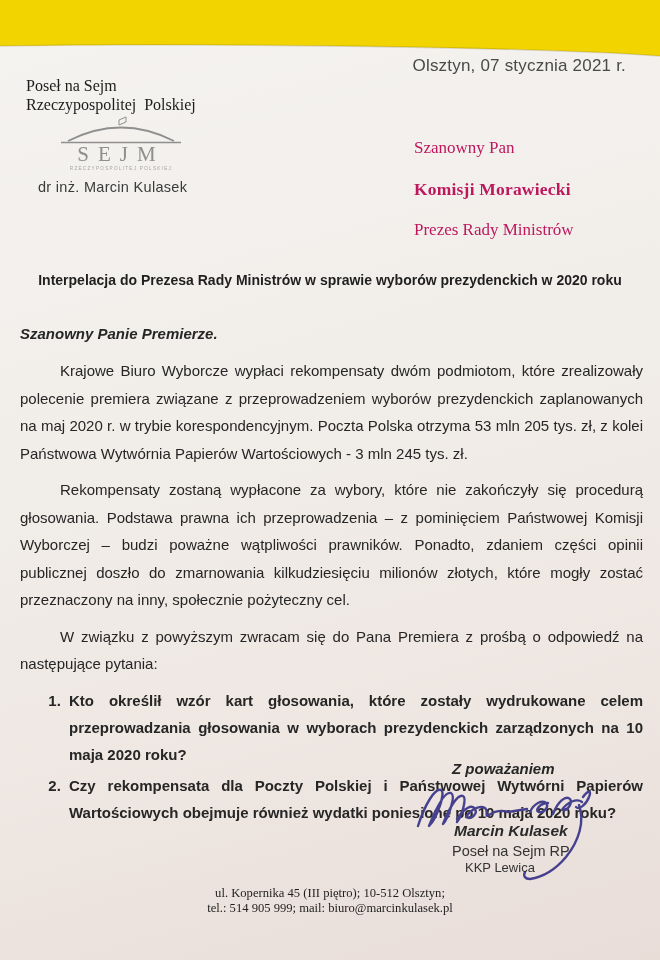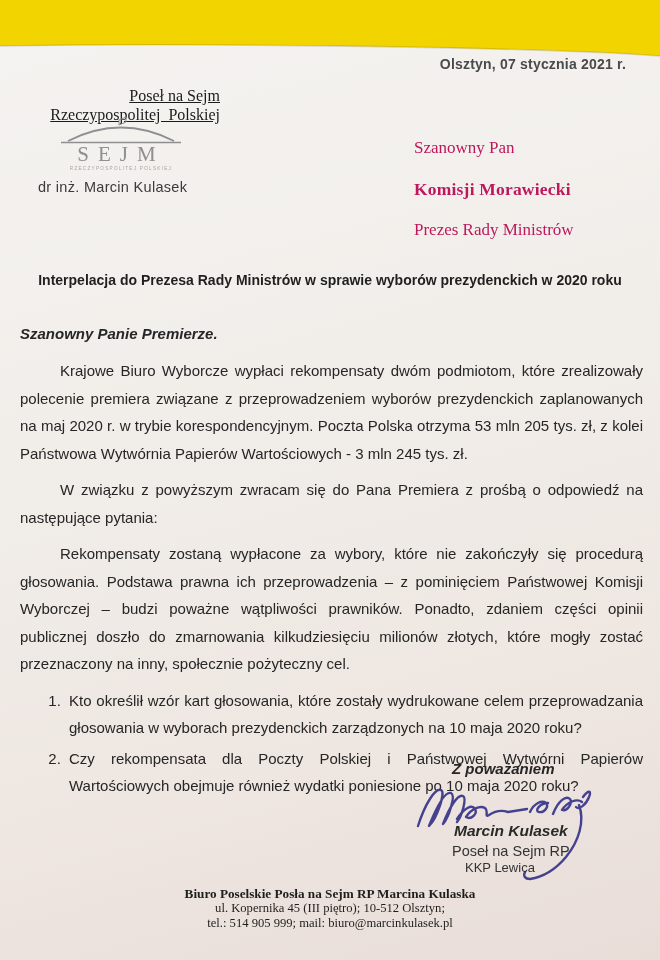--- a/index.html
+++ b/index.html
@@ -3,40 +3,40 @@
 <meta charset="utf-8">
 <style>
   html,body{margin:0;padding:0;}
   body{width:660px;height:960px;overflow:hidden;background:#f2d500;position:relative;
        font-family:"Liberation Sans",sans-serif;}
   .stage{position:absolute;inset:0;width:660px;height:960px;}
   .paper{position:absolute;inset:0;
          background:linear-gradient(165deg,#f5f3f1 0%,#f1eeea 40%,#eee6e1 75%,#e9ddd8 100%);}
   .yellow-band{position:absolute;top:0;left:0;}
   
-  .date{position:absolute;top:56px;right:34px;font-size:14px;color:#4a4a4a;letter-spacing:.2px;font-weight:bold;}
-  .sender-block{position:absolute;left:26px;top:86px;width:194px;text-align:right;
-                font-family:"Liberation Serif",serif;font-size:16px;line-height:19px;color:#1b1b1b;text-decoration:underline;}
+  .date{position:absolute;top:56px;right:34px;font-size:17px;color:#4a4a4a;letter-spacing:.2px;}
+  .sender-block{position:absolute;left:26px;top:76px;width:194px;text-align:left;
+                font-family:"Liberation Serif",serif;font-size:16px;line-height:19px;color:#1b1b1b;}
   .sender-block .l2{word-spacing:4px;}
   .logo{position:absolute;left:56px;top:112px;width:130px;height:62px;}
   .sender-name{position:absolute;left:38px;top:179px;font-size:14.5px;color:#3b3b3b;letter-spacing:.3px;text-align:right;}
   
   .addressee{position:absolute;left:414px;top:138px;font-family:"Liberation Serif",serif;
              font-size:17px;color:#be185d;}
   .addressee div{margin-bottom:21px;line-height:20px;}
   .addressee .name{font-weight:bold;font-size:17.5px;letter-spacing:.2px;}
   
   .subject{position:absolute;left:0;top:272px;width:660px;text-align:center;
            font-size:14px;font-weight:700;color:#1f1f1f;}
   
   .content{position:absolute;left:20px;top:317px;width:623px;color:#262626;font-size:15px;}
   .greeting{font-weight:700;font-style:italic;margin:7px 0 13px;line-height:20px;}
   .content p{margin:0 0 9px;text-indent:40px;text-align:justify;line-height:27.5px;}
   .content ol{margin:3px 0 0;padding-left:45px;}
-  .content li{text-align:justify;line-height:27px;margin-bottom:4px;padding-left:4px;}
+  .content li{text-align:justify;line-height:27px;margin-bottom:4px;padding-left:4px;font-weight:bold;}
   
   .closing-phrase{position:absolute;left:452px;top:760px;font-weight:700;font-style:italic;
                   font-size:15px;color:#262626;}
   .signature{position:absolute;left:378px;top:779px;}
   .sig-name{position:absolute;left:454px;top:822px;font-weight:700;font-style:italic;
             font-size:15.5px;color:#2a2a2a;}
   .sig-role{position:absolute;left:452px;top:843px;font-size:14.5px;color:#333;}
   .sig-group{position:absolute;left:465px;top:860px;font-size:13px;color:#333;}
   
   .footer{position:absolute;left:0;top:886px;width:660px;text-align:center;
@@ -82,22 +82,22 @@
     <div class="sal">Szanowny Pan</div>
     <div class="name">Komisji Morawiecki</div>
     <div class="title">Prezes Rady Ministrów</div>
   </div>
 
   <div class="subject">Interpelacja do Prezesa Rady Ministrów w sprawie wyborów prezydenckich w 2020 roku</div>
 
   <div class="content">
     <div class="greeting">Szanowny Panie Premierze.</div>
     <p>Krajowe Biuro Wyborcze wypłaci rekompensaty dwóm podmiotom, które zrealizowały polecenie premiera związane z przeprowadzeniem wyborów prezydenckich zaplanowanych na maj 2020 r. w trybie korespondencyjnym. Poczta Polska otrzyma 53 mln 205 tys. zł, z kolei Państwowa Wytwórnia Papierów Wartościowych - 3 mln 245 tys. zł.</p>
+    <p>Rekompensaty zostaną wypłacone za wybory, które nie zakończyły się procedurą głosowania. Podstawa prawna ich przeprowadzenia – z pominięciem Państwowej Komisji Wyborczej – budzi poważne wątpliwości prawników. Ponadto, zdaniem części opinii publicznej doszło do zmarnowania kilkudziesięciu milionów złotych, które mogły zostać przeznaczony na inny, społecznie pożyteczny cel.</p>
     <p>W związku z powyższym zwracam się do Pana Premiera z prośbą o odpowiedź na następujące pytania:</p>
-    <p>Rekompensaty zostaną wypłacone za wybory, które nie zakończyły się procedurą głosowania. Podstawa prawna ich przeprowadzenia – z pominięciem Państwowej Komisji Wyborczej – budzi poważne wątpliwości prawników. Ponadto, zdaniem części opinii publicznej doszło do zmarnowania kilkudziesięciu milionów złotych, które mogły zostać przeznaczony na inny, społecznie pożyteczny cel.</p>
     <ol>
       <li>Kto określił wzór kart głosowania, które zostały wydrukowane celem przeprowadzania głosowania w wyborach prezydenckich zarządzonych na 10 maja 2020 roku?</li>
       <li>Czy rekompensata dla Poczty Polskiej i Państwowej Wytwórni Papierów Wartościowych obejmuje również wydatki poniesione po 10 maja 2020 roku?</li>
     </ol>
   </div>
 
   <div class="closing-phrase">Z poważaniem</div>
 
   <svg class="signature" width="250" height="110" viewBox="0 0 250 110">
     <g fill="none" stroke="#45418f" stroke-width="2.4" stroke-linecap="round" stroke-linejoin="round">
@@ -108,17 +108,16 @@
       <path d="M205,18 C210,11 214,11 211,18 C208,26 201,31 198,28"></path>
       <path d="M201,26 C207,42 201,62 188,78 C178,90 165,98 152,100 C147,100 145,97 147,93"></path>
     </g>
   </svg>
 
   <div class="sig-name">Marcin Kulasek</div>
   <div class="sig-role">Poseł na Sejm RP</div>
   <div class="sig-group">KKP Lewica</div>
 
   <div class="footer">
-    <div class="f1">Biuro Poselskie Posła na Sejm RP Marcina Kulaska</div>
     <div class="f2">ul. Kopernika 45 (III piętro); 10-512 Olsztyn;</div>
     <div class="f3">tel.: 514 905 999; mail: biuro@marcinkulasek.pl</div>
   </div>
 </div>
 
 </body></html>

